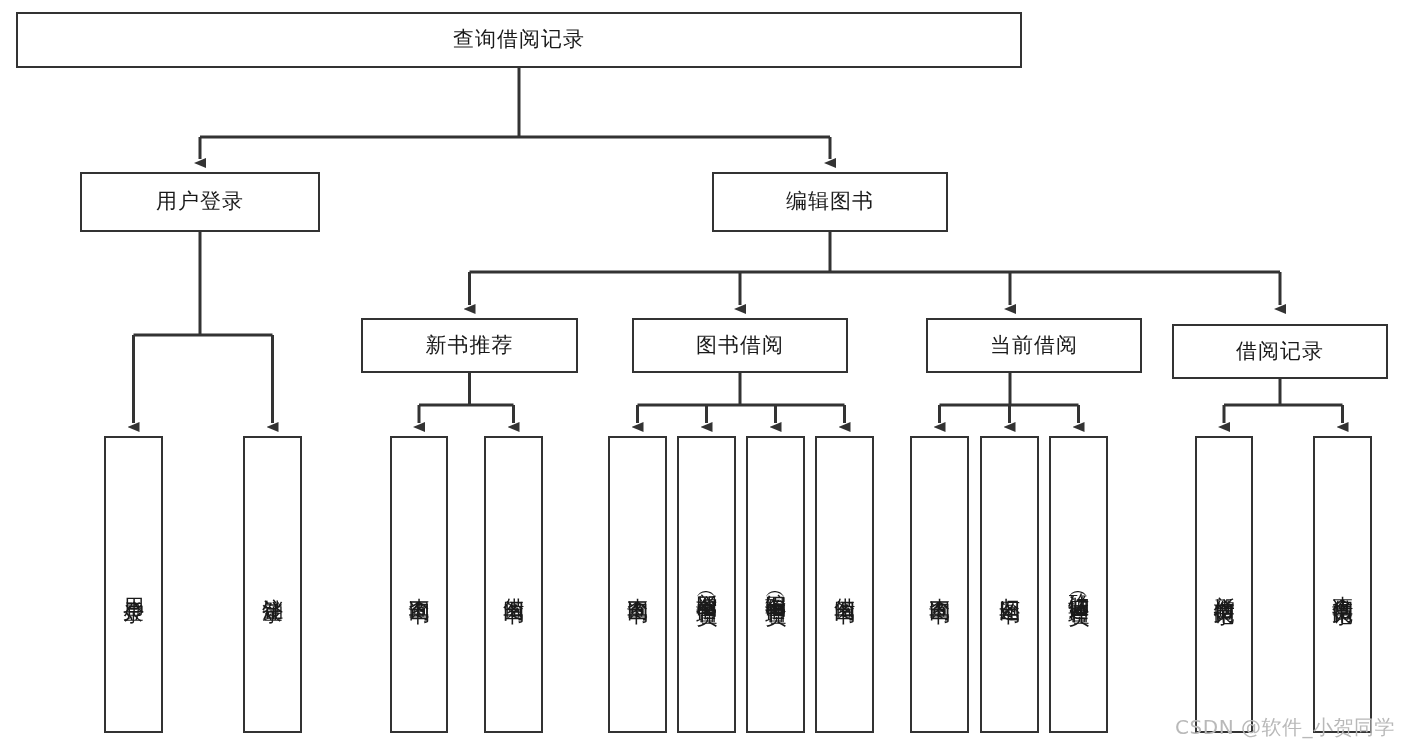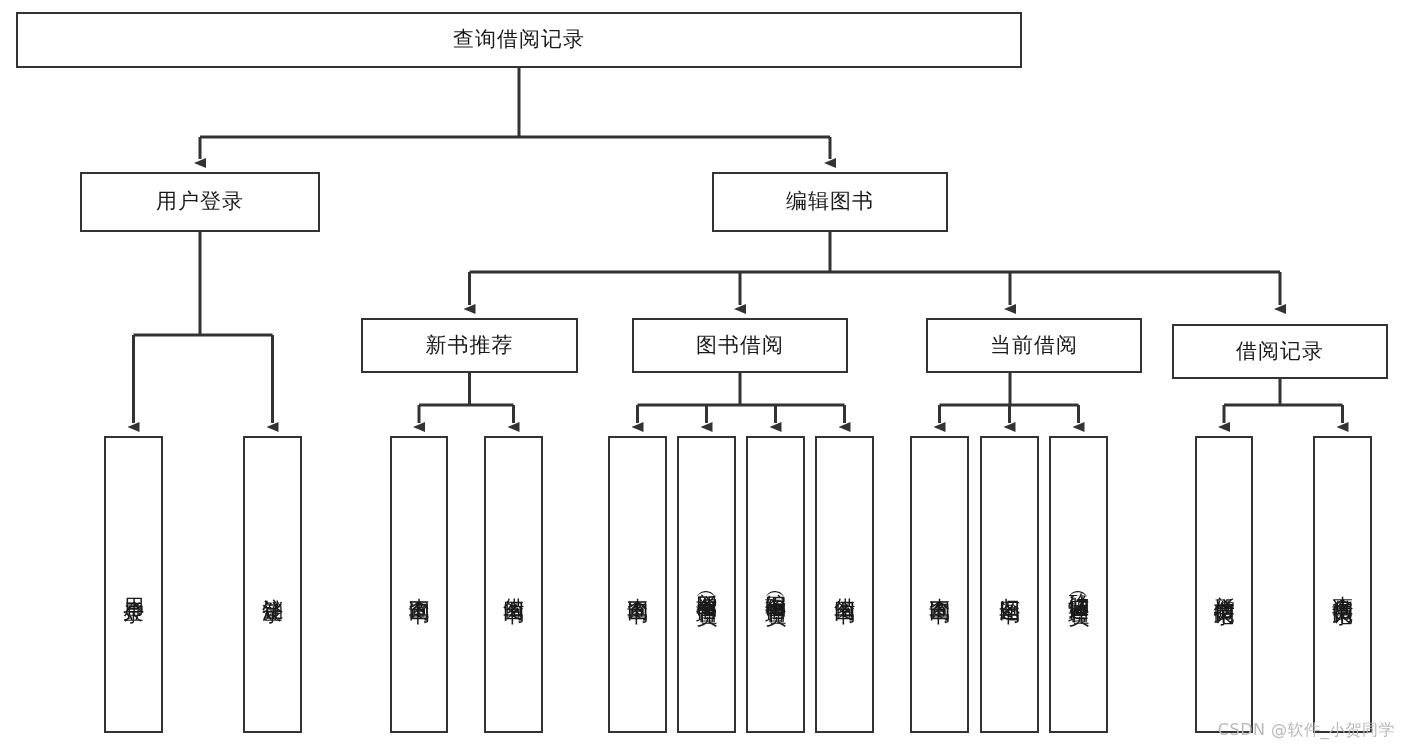--- a/index.html
+++ b/index.html
@@ -51,21 +51,21 @@
   .node.vert .vlabel {
     writing-mode: vertical-rl;
     text-orientation: upright;
     white-space: normal;
     text-align: center;
   }
   .watermark {
     position: absolute;
     right: 10px;
     bottom: 6px;
-    font-size: 16px;
+    font-size: 20px;
     color: #b9b9b9;
     letter-spacing: 0.5px;
     white-space: nowrap;
   }
 </style>
 </head>
 <body>
 
 <div id="stage">
 

